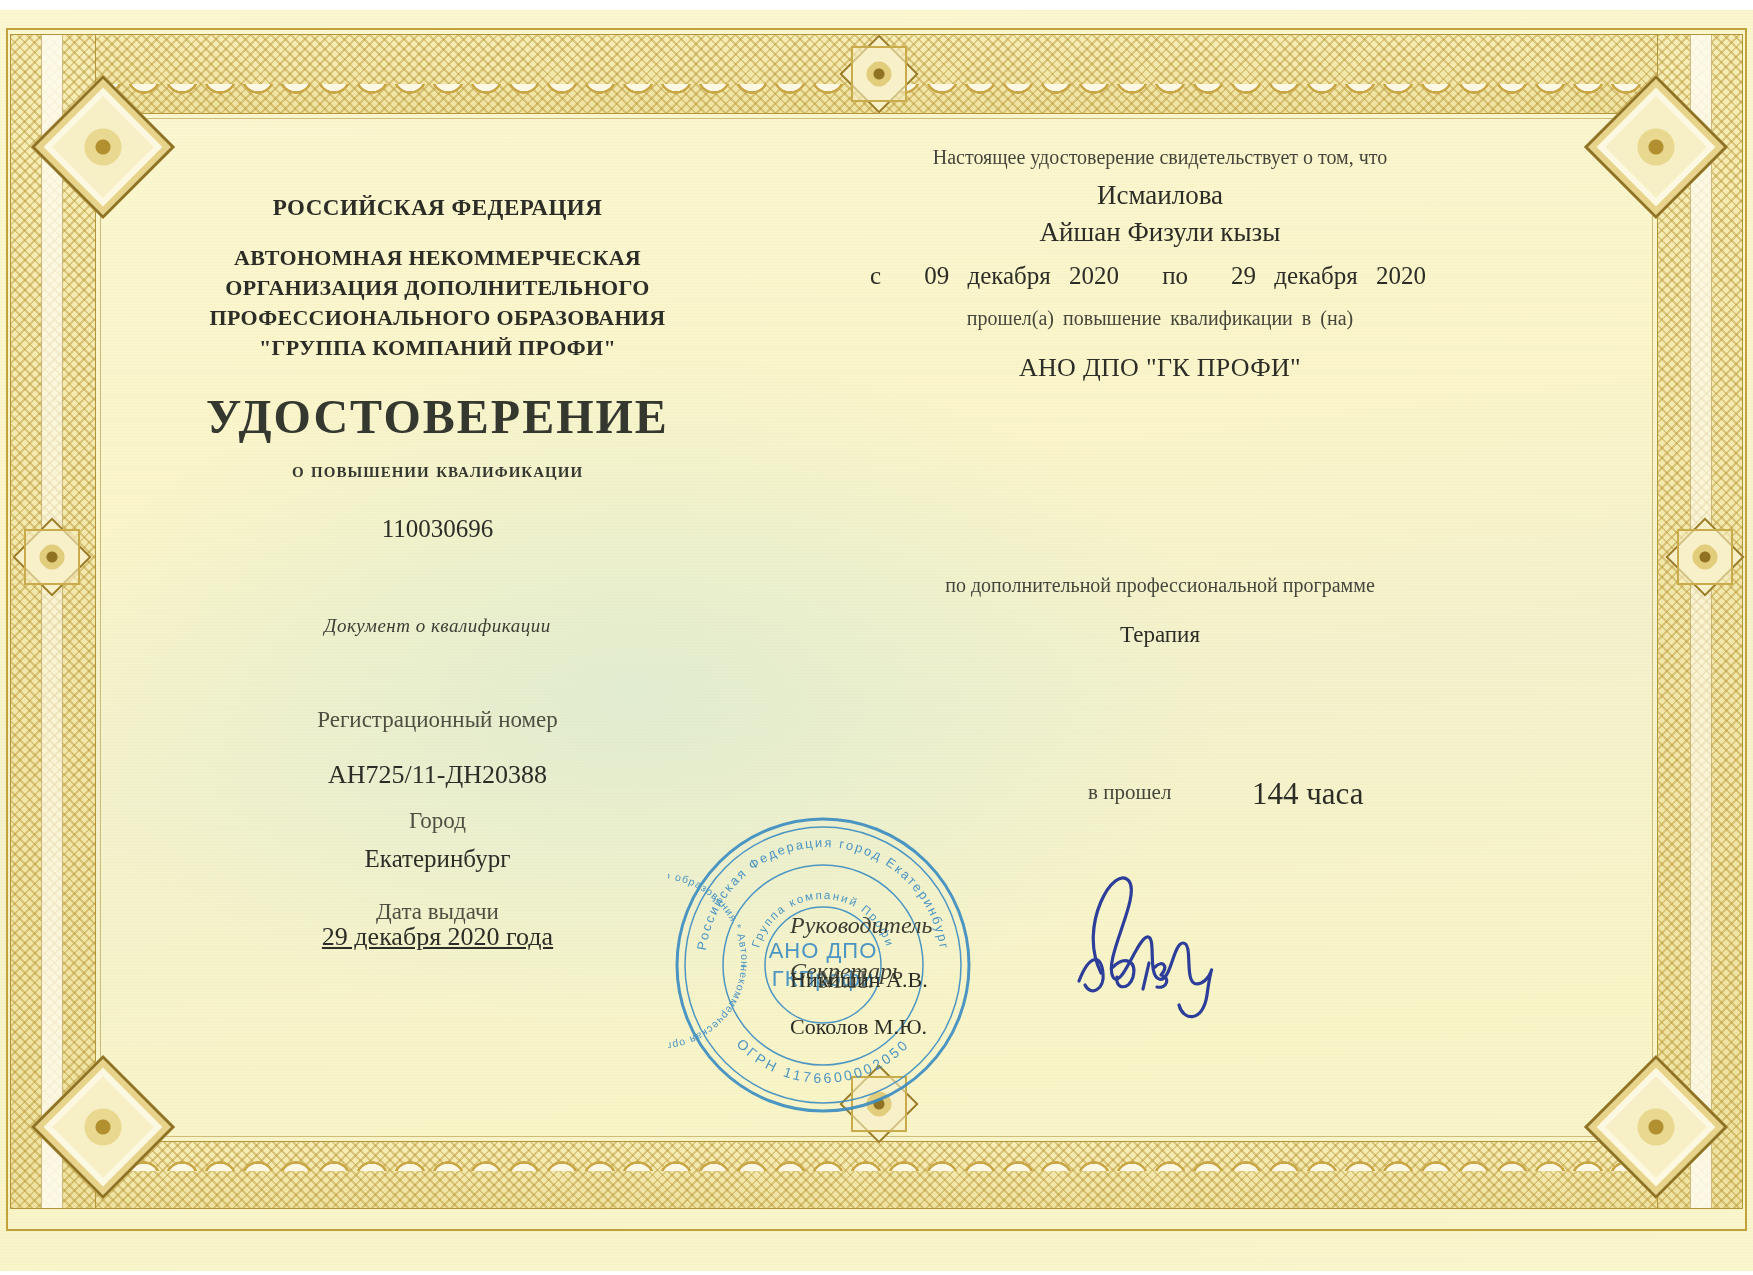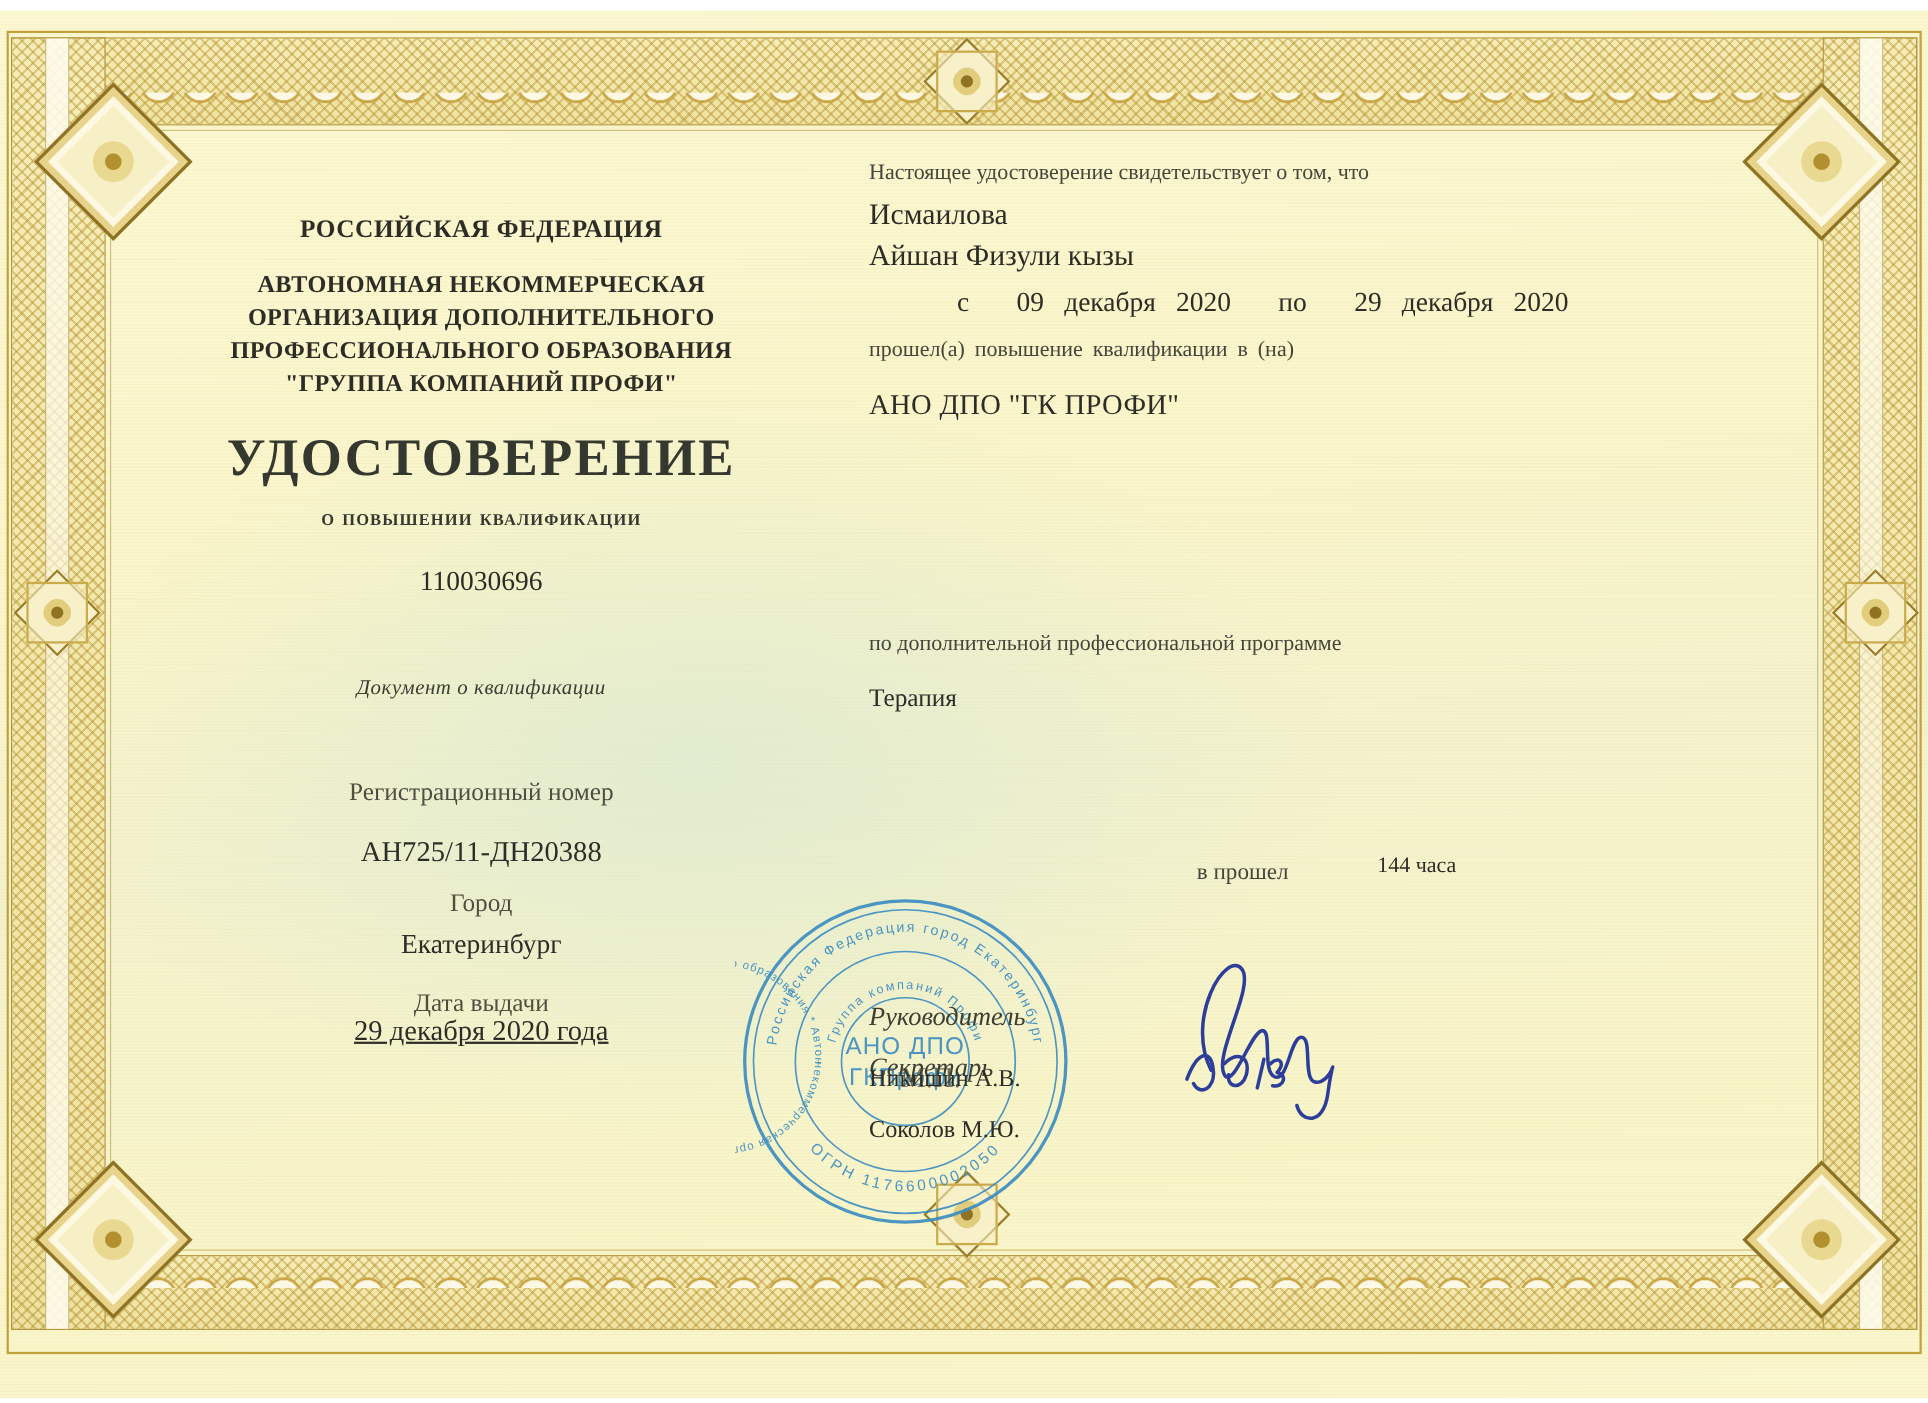--- a/index.html
+++ b/index.html
@@ -53,33 +53,33 @@
   .blank-number{top:320px;font-size:25px;}
   .dockind{top:420px;font-size:19px;font-style:italic;color:#3c3d33;letter-spacing:.5px;}
   .lightlabel{color:#4f4f41;}
   .reg-label{top:512px;font-size:23px;}
   .reg-number{top:565px;font-size:26px;}
   .city-label{top:613px;font-size:23px;}
   .city{top:650px;font-size:25px;}
   .date-label{top:689px;font-size:23px;margin-top:15px;}
   .issue-date{top:727px;font-size:26px;text-decoration:underline;}
   .right-col{left:790px;top:136px;width:740px;}
-  .right-col > div{position:absolute;left:0;width:100%;text-align:left;}
+  .right-col > div{position:absolute;left:0;width:100%;text-align:center;}
   .intro{top:0;font-size:20px;color:#45463b;}
   .surname{top:34px;font-size:27px;}
   .fullname{top:71px;font-size:27px;}
   .period{top:116px;left:80px !important;width:556px !important;display:flex;justify-content:space-between;
           font-size:25px;text-align:left !important;}
   .period span{word-spacing:12px;white-space:nowrap;}
   .passed{top:161px;font-size:20px;color:#45463b;word-spacing:4px;}
   .institution{top:207px;font-size:26px;letter-spacing:.3px;}
   .program-label{top:428px;font-size:20px;color:#45463b;}
   .program{top:476px;font-size:23px;}
   .vol-label{position:absolute;left:298px;top:634px;font-size:21px;color:#45463b;}
-  .vol-value{position:absolute;left:462px;top:630px;font-size:20px;}
+  .vol-value{position:absolute;left:462px;top:630px;font-size:31px;}
   .role{position:absolute;left:122px;font-size:24px;font-style:italic;color:#3c3d33;text-align:left;width:auto !important;}
   .role.head{top:766px;} .role.secretary{top:812px;}
   .signer{position:absolute;left:553px;font-size:22px;text-align:left;width:auto !important;margin-top:39px;}
   .signer.head{top:782px;} .signer.secretary{top:829px;}
   
   .stamp{position:absolute;left:668px;top:800px;z-index:2;opacity:.92;}
   .stamp text{font-family:"Liberation Sans", sans-serif;}
   .stamp .mp{font-family:"Liberation Serif", serif;}
   .signatures{position:absolute;left:1055px;top:845px;z-index:4;}
 </style>

